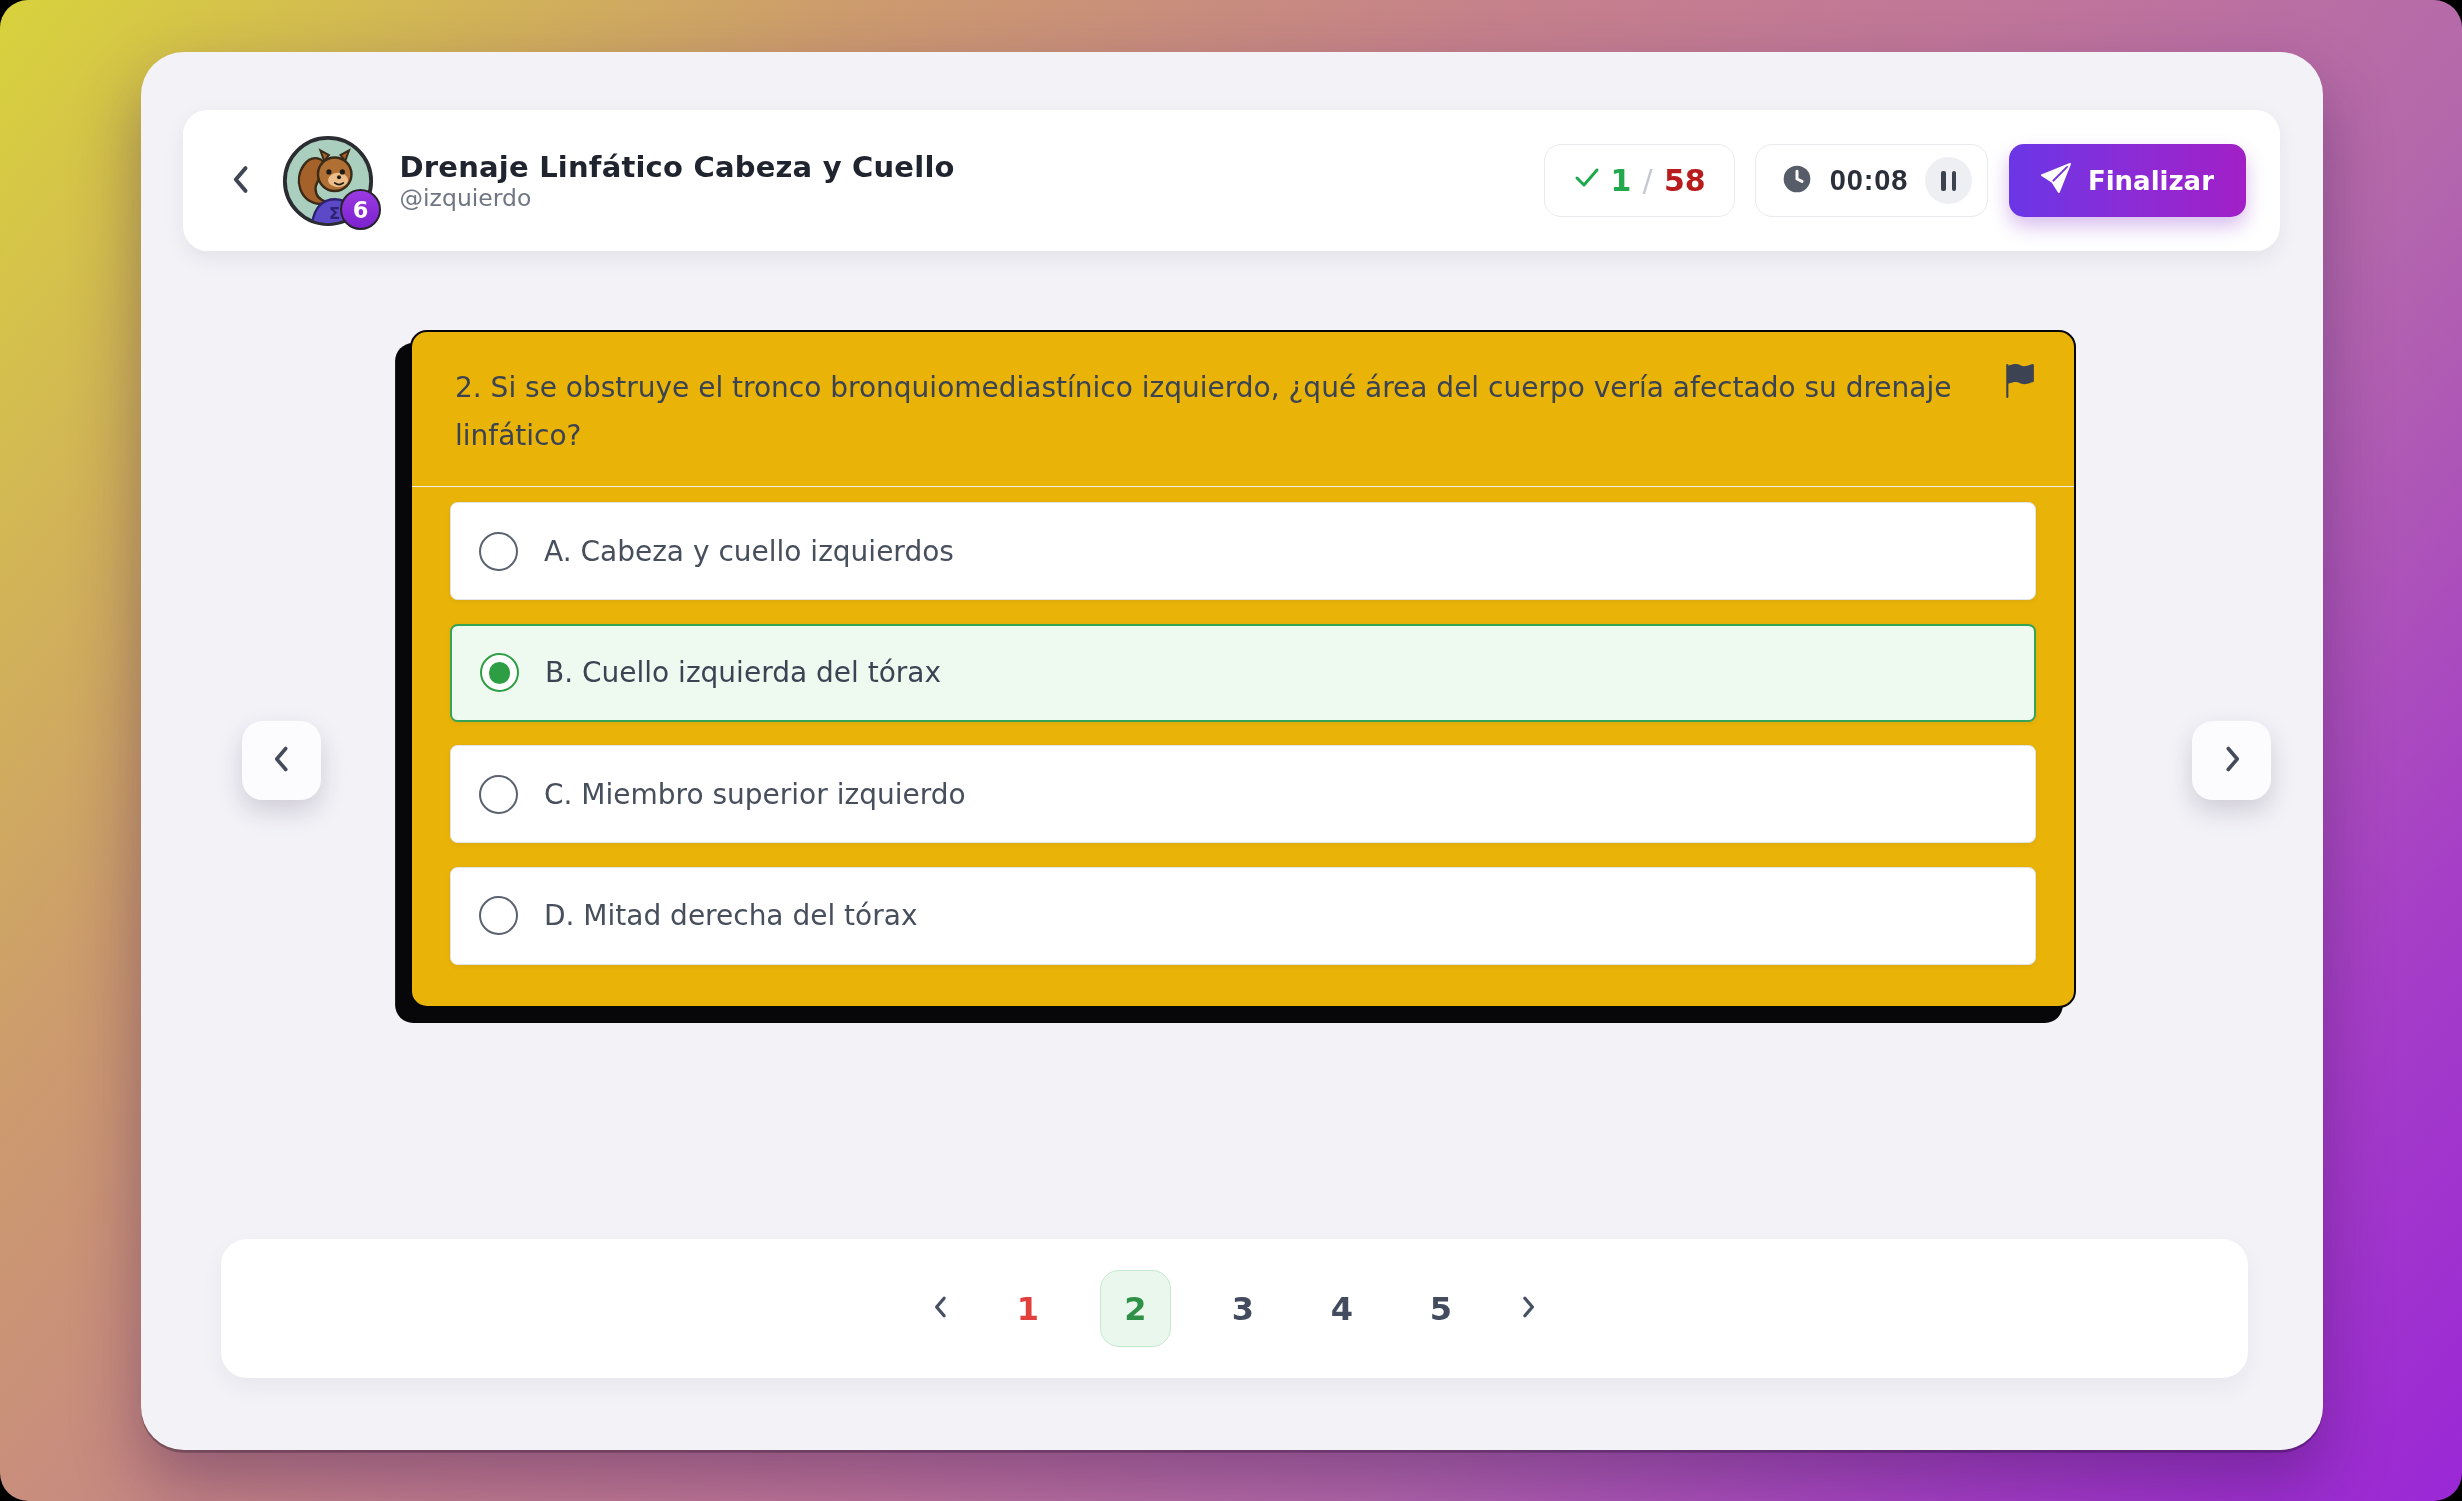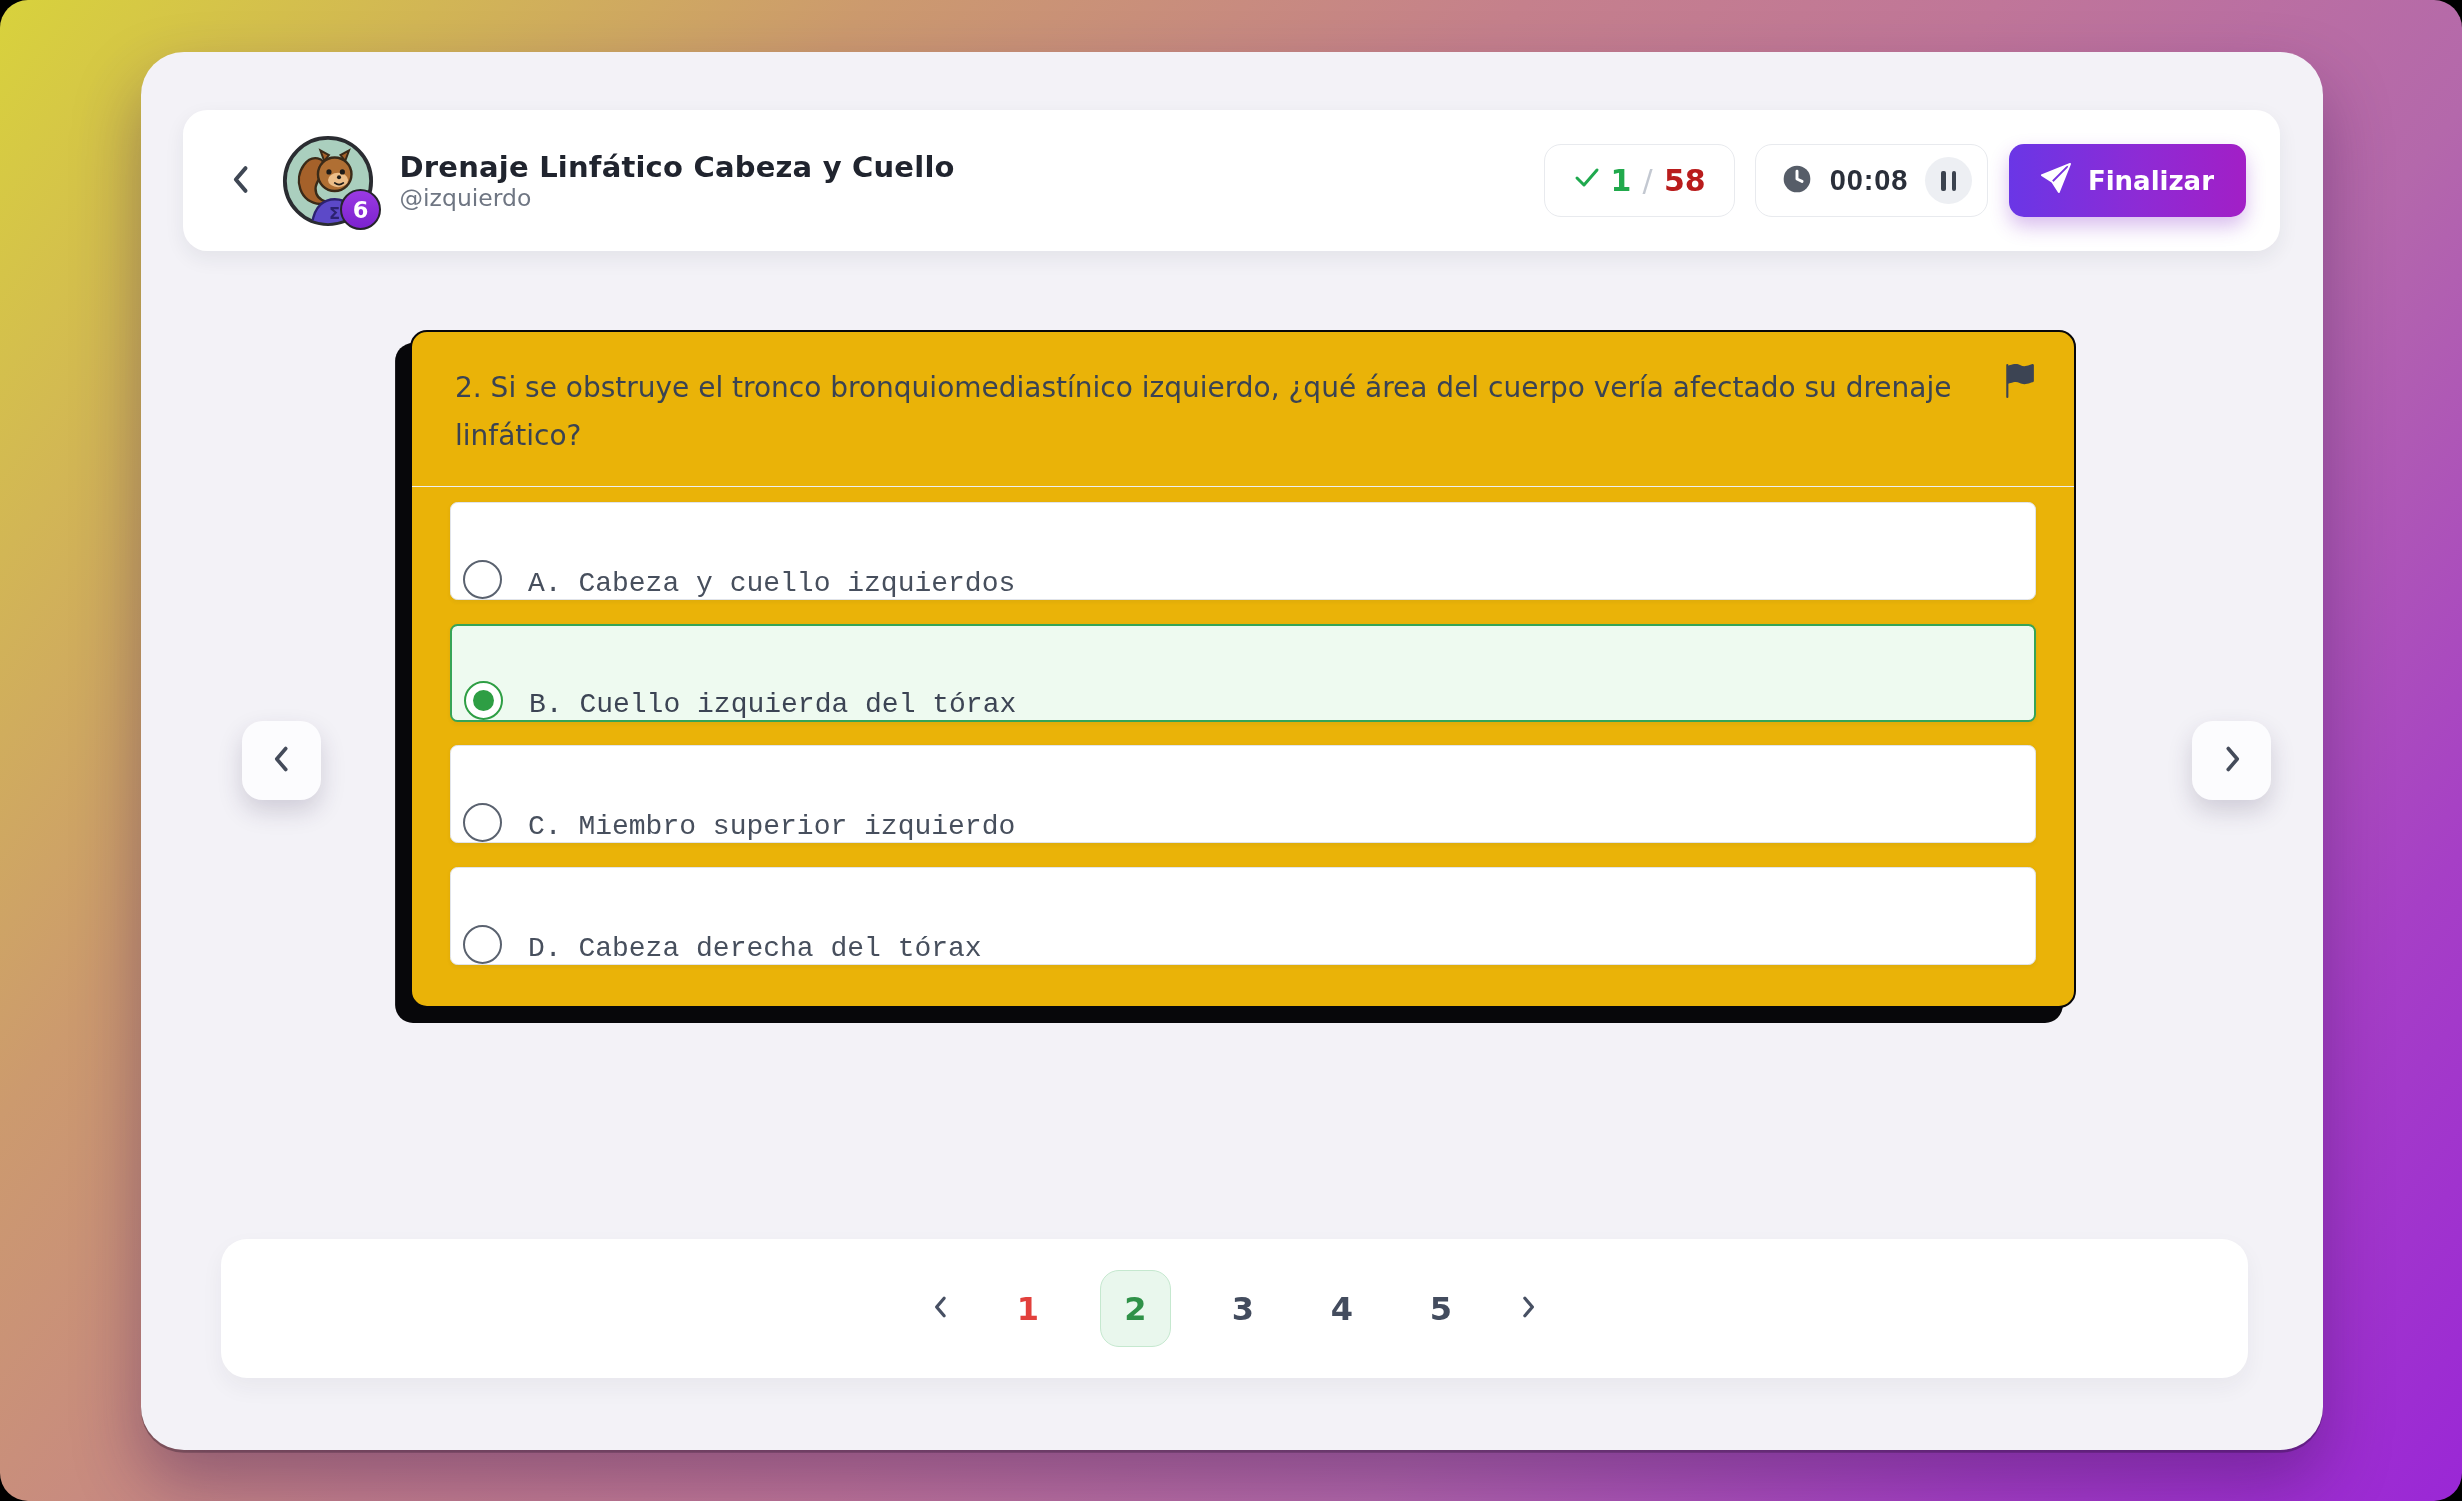--- a/index.html
+++ b/index.html
@@ -64,23 +64,23 @@
   .question-card{
     position:absolute;left:269px;top:278px;width:1666px;box-sizing:border-box;
     background:#eab308;border:2.8px solid #07070a;border-radius:17px;
     box-shadow:-14px 14px 0 0.9px #07070a;
   }
   .q-head{position:relative;padding:32px 122px 26px 43px;border-bottom:0.9px solid #edeff3;}
   .q-text{margin:0;font-size:28px;color:#3a4353;line-height:1.72;}
   .flag-btn{position:absolute;top:32px;right:38px;background:none;border:none;padding:0;cursor:pointer;}
   .options{display:flex;flex-direction:column;gap:23.5px;padding:15px 38px 41px;}
   .option{
-    display:flex;align-items:flex-end;gap:26px;min-height:98px;
-    border:1.9px solid #e1e4ea;border-radius:7.5px;padding:0 12px;background:#fff;
-    box-shadow:0 1.9px 4.7px rgba(40,50,70,.06);cursor:pointer;box-sizing:border-box;font-family:Liberation Mono, monospace;
+    display:flex;align-items:center;gap:26px;min-height:98px;
+    border:1.9px solid #e1e4ea;border-radius:7.5px;padding:0 28px;background:#fff;
+    box-shadow:0 1.9px 4.7px rgba(40,50,70,.06);cursor:pointer;box-sizing:border-box;
   }
   .option.selected{background:#eefaf0;border:2.8px solid #36a457;}
   .radio{
     width:39px;height:39px;border-radius:50%;border:2.8px solid #5a626f;background:#fff;
     flex:none;box-sizing:border-box;display:flex;align-items:center;justify-content:center;
   }
   .option.selected .radio{border-color:#2e9e44;}
   .radio-dot{display:none;width:21.6px;height:21.6px;border-radius:50%;background:#2e9e44;}
   .option.selected .radio-dot{display:block;}
   .option-label{font-size:28px;color:#474f5d;}
@@ -219,21 +219,21 @@
               <span class="radio-dot"></span>
             </span>
           <span class="option-label">B. Cuello izquierda del tórax</span>
         </div>
         <div class="option">
           <span class="radio"></span>
           <span class="option-label">C. Miembro superior izquierdo</span>
         </div>
         <div class="option">
           <span class="radio"></span>
-          <span class="option-label">D. Cabeza derecha del tórax</span>
+          <span class="option-label">D. Mitad derecha del tórax</span>
         </div>
       </div>
 
     </section>
 
     <nav class="pagination">
       <button class="pg-chevron">
         <span>
           <svg width="30" height="30" viewBox="0 0 24 24" fill="none" stroke="#475063" stroke-width="2.6" stroke-linecap="round" stroke-linejoin="round">
               <polyline points="14.5,5 8.5,12 14.5,19"></polyline>

